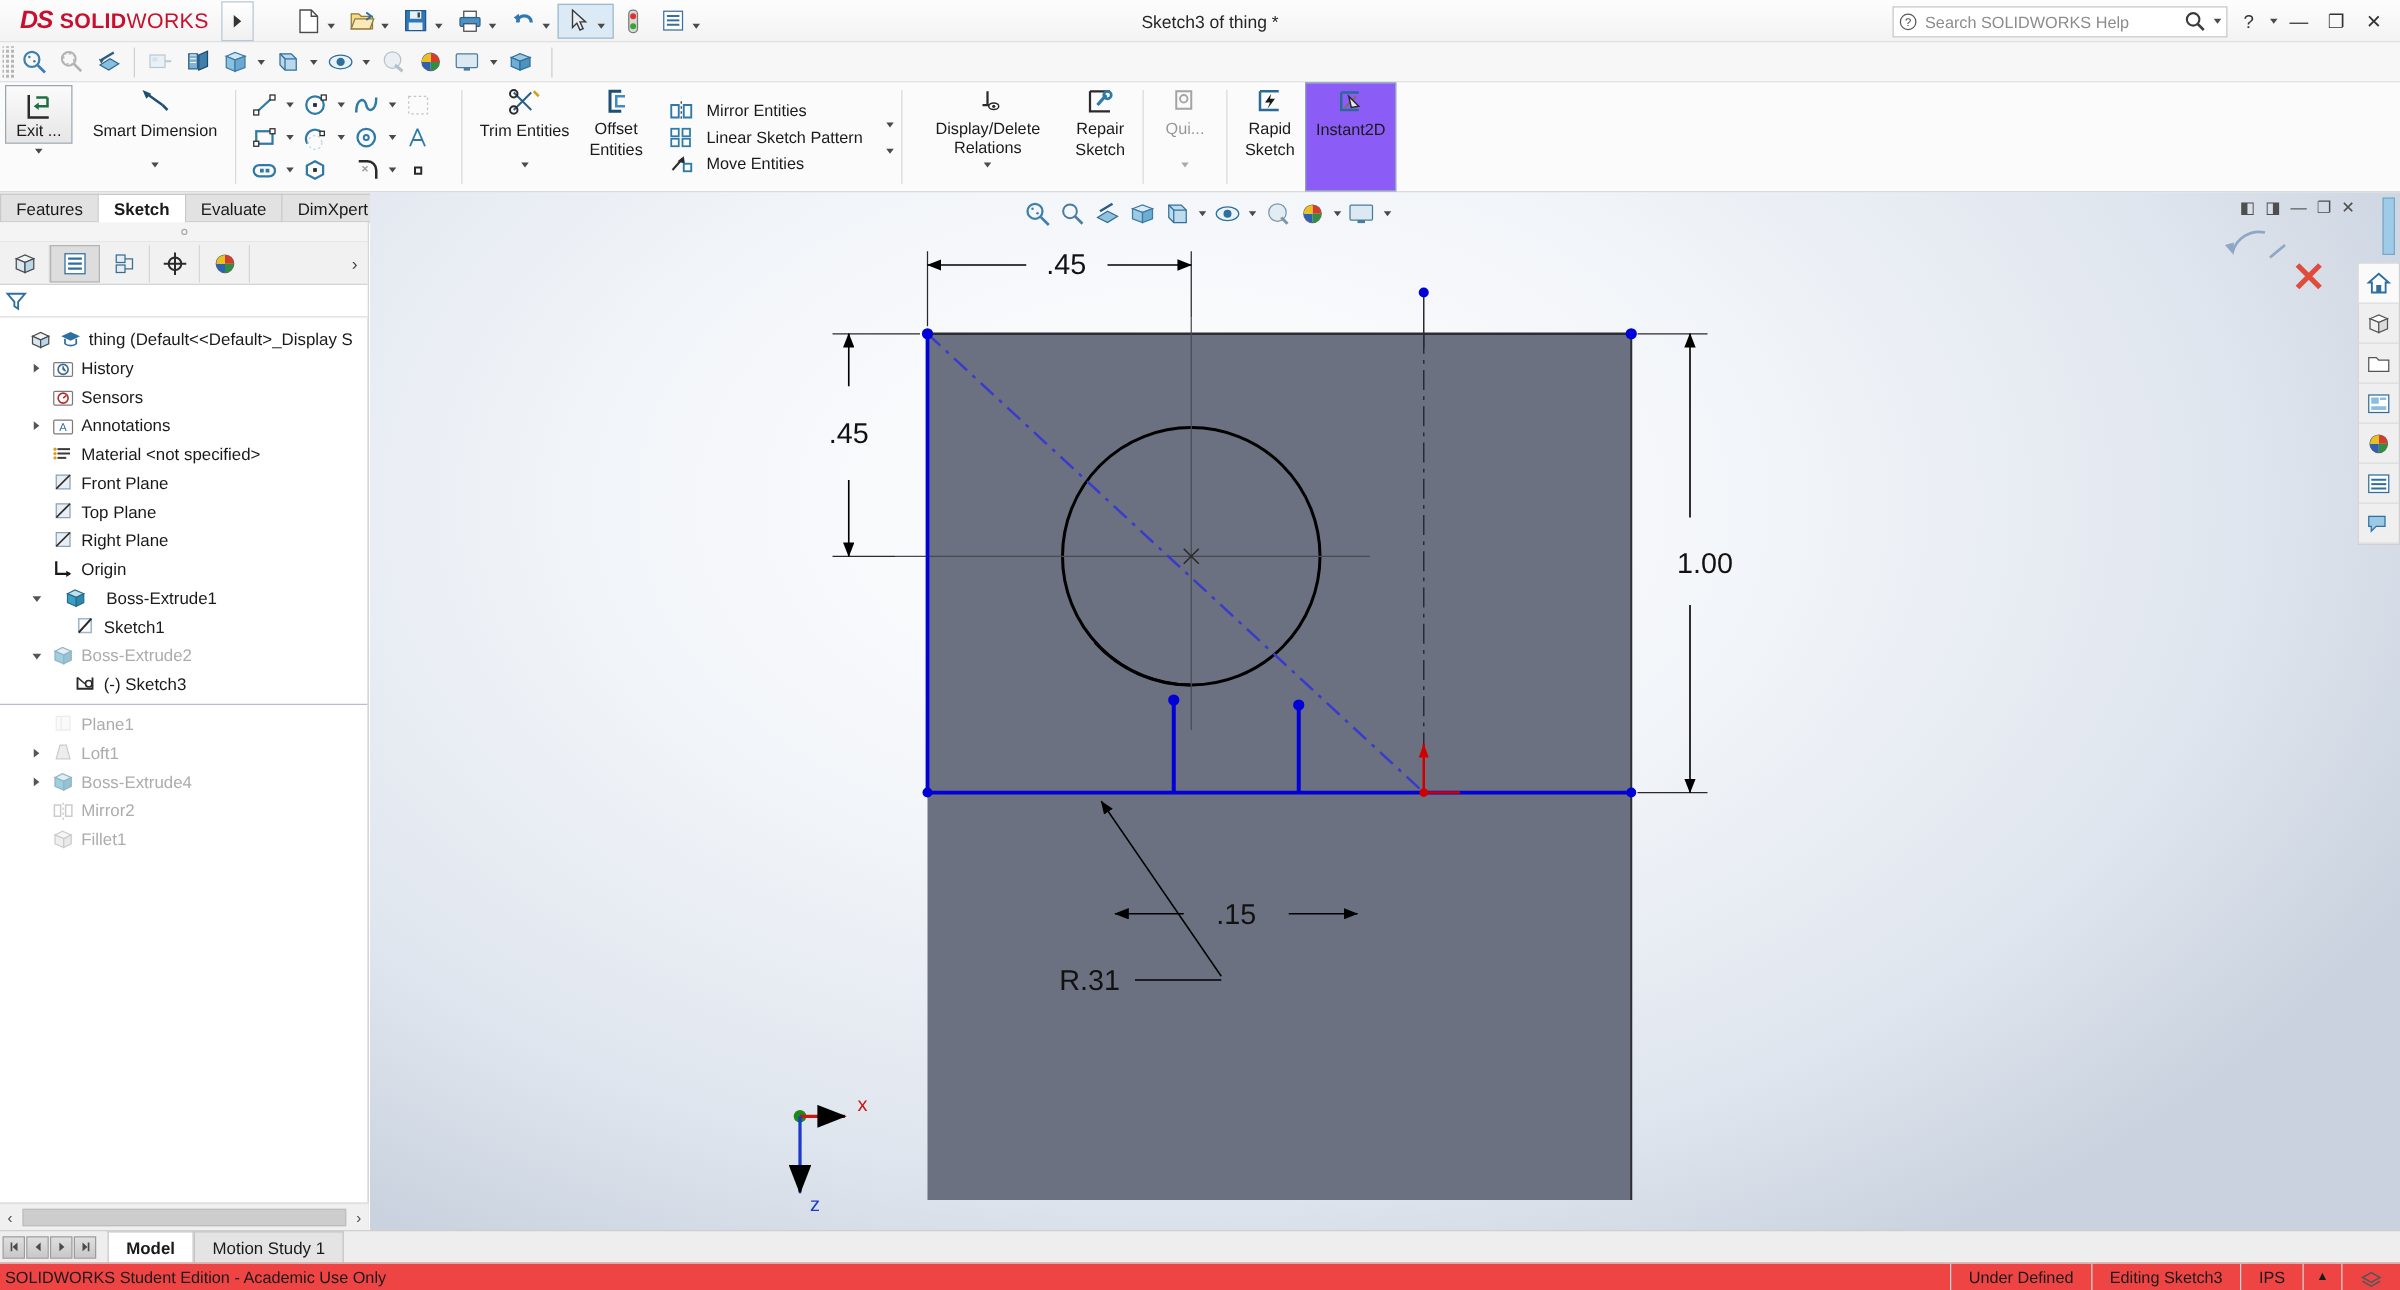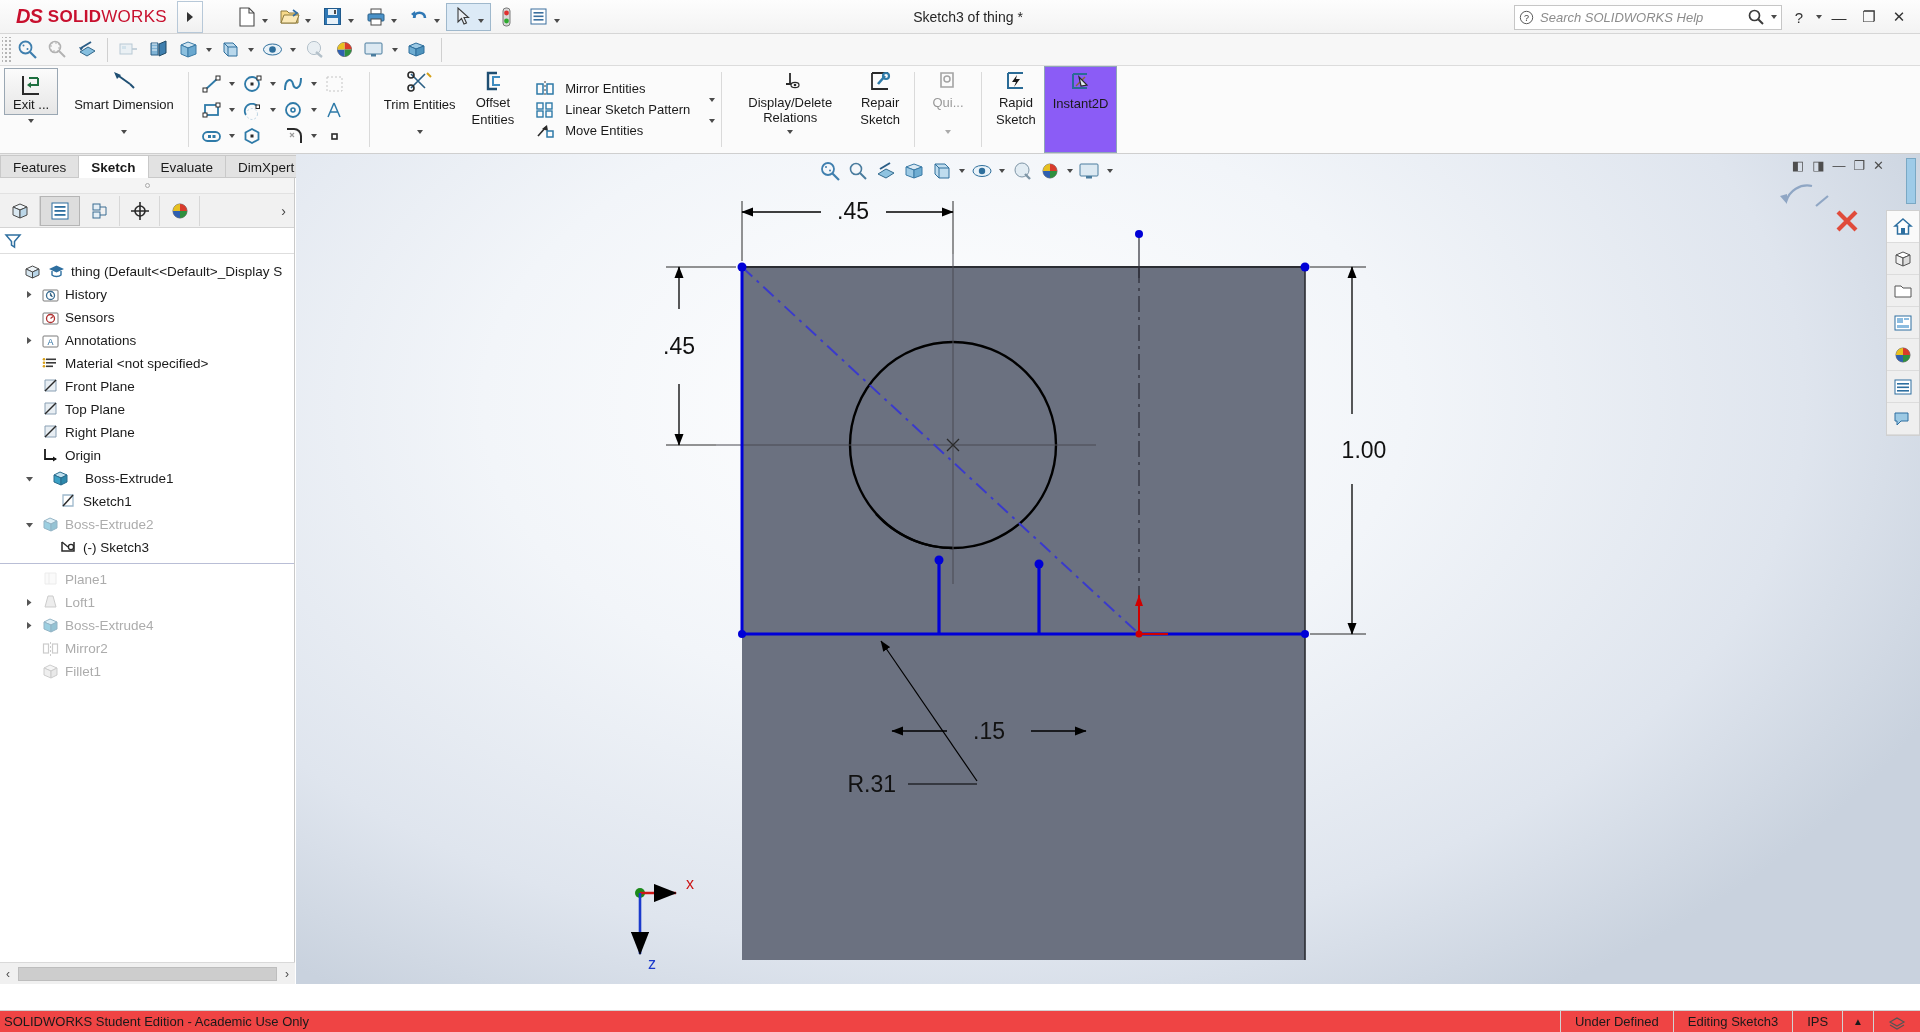--- a/index.html
+++ b/index.html
@@ -44,21 +44,21 @@
     position: absolute; left: 16px; right: 0; text-align: center;
     font-size: 14px; color: #262626; pointer-events: none;
   }
   .title-right {
     position: absolute; right: 8px; top: 0; height: 34px; display: flex; align-items: center; gap: 4px;
   }
   .search-box {
     display: flex; align-items: center; height: 25px; width: 268px;
     border: 1px solid #c6c6c6; background: #fff; padding: 0 4px; gap: 6px;
   }
-  .search-box .ph { color: #8c8c8c; font-size: 13px; flex: 1; font-style: italic; }
+  .search-box .ph { color: #8c8c8c; font-size: 13px; flex: 1; }
   .win-btn { width: 26px; height: 30px; display: flex; align-items: center; justify-content: center; color: #333; font-size: 15px; }
 
   
   .viewbar {
     position: absolute; left: 0; top: 34px; width: 1920px; height: 32px;
     background: #f7f7f7; border-bottom: 1px solid #dcdcdc;
     display: flex; align-items: center;
   }
   .grip { width: 10px; height: 26px; margin-left: 2px;
     background-image: radial-gradient(#b5b5b5 40%, transparent 41%);
@@ -1197,20 +1197,48 @@
       <g>
         <circle cx="344" cy="739" r="5" fill="#1b8a1b"></circle>
         <path d="M344 739 L380 739" stroke="#cc1515" stroke-width="2.6" marker-end="url(#ah)"></path>
         <path d="M344 739 L344 800" stroke="#1b3acc" stroke-width="2.6" marker-end="url(#ah)"></path>
         <text x="390" y="735" font-size="16" fill="#cc1515" font-family="Liberation Sans, sans-serif">x</text>
         <text x="352" y="815" font-size="16" fill="#1b3acc" font-family="Liberation Sans, sans-serif">z</text>
       </g>
     </svg>
   </div>
 
+  <div class="bottombar">
+    <div class="mini-nav">
+      <div class="mini-btn">
+        <svg width="9" height="9" viewBox="0 0 9 9">
+            <path d="M7 1 L3 4.5 L7 8 Z" fill="#4a4a4a"></path>
+            <rect x="1.5" y="1" width="1.3" height="7" fill="#4a4a4a"></rect>
+          </svg>
+      </div>
+      <div class="mini-btn">
+        <svg width="9" height="9" viewBox="0 0 9 9">
+            <path d="M6.5 1 L2.5 4.5 L6.5 8 Z" fill="#4a4a4a"></path>
+          </svg>
+      </div>
+      <div class="mini-btn">
+        <svg width="9" height="9" viewBox="0 0 9 9">
+            <path d="M2.5 1 L6.5 4.5 L2.5 8 Z" fill="#4a4a4a"></path>
+          </svg>
+      </div>
+      <div class="mini-btn">
+        <svg width="9" height="9" viewBox="0 0 9 9">
+            <path d="M2 1 L6 4.5 L2 8 Z" fill="#4a4a4a"></path>
+            <rect x="6.2" y="1" width="1.3" height="7" fill="#4a4a4a"></rect>
+          </svg>
+      </div>
+    </div>
+    <div class="btab active" style="margin-left:8px">Model</div>
+    <div class="btab">Motion Study 1</div>
+  </div>
 
   <div class="statusbar">
     <div class="sb-left">SOLIDWORKS Student Edition - Academic Use Only</div>
     <div class="sb-right">
       <div class="sb-cell">Under Defined</div>
       <div class="sb-cell">Editing Sketch3</div>
       <div class="sb-cell">IPS</div>
       <div class="sb-cell" style="padding:0 10px; font-size:10px;">▲</div>
       <div class="sb-cell">
         <svg width="18" height="16" viewBox="0 0 18 16">

